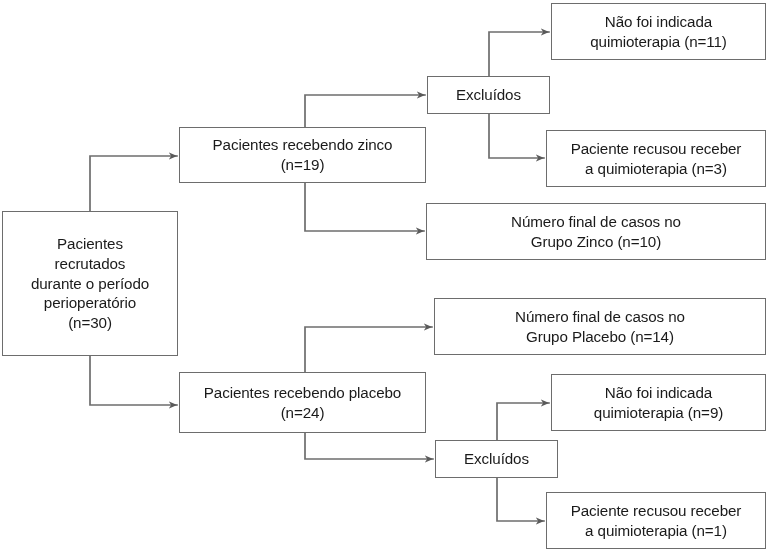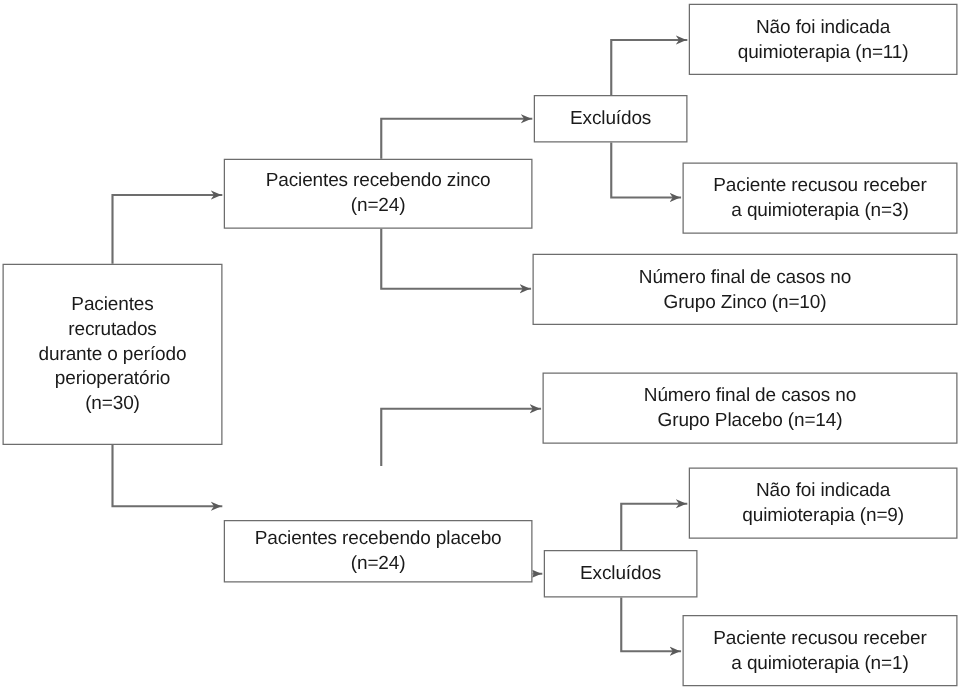--- a/index.html
+++ b/index.html
@@ -38,21 +38,21 @@
     letter-spacing: -0.1px;
     padding: 2px 20px;
   }
   .node .node-text {
     display: block;
     white-space: pre-line;
   }
   
   #node-enrolled   { left: 2px;   top: 211px; width: 176px; height: 145px; }
   #node-zinc       { left: 179px; top: 127px; width: 247px; height: 56px; }
-  #node-placebo    { left: 179px; top: 372px; width: 247px; height: 50px; margin-top: 44px; }
+  #node-placebo    { left: 179px; top: 372px; width: 247px; height: 61px; }
   #node-excl-top   { left: 427px; top: 76px;  width: 123px; height: 38px; }
   #node-excl-bot   { left: 435px; top: 440px; width: 123px; height: 38px; }
   #node-zinc-nochemo  { left: 551px; top: 3px;   width: 215px; height: 57px; }
   #node-zinc-refused  { left: 546px; top: 130px; width: 220px; height: 57px; }
   #node-zinc-final    { left: 426px; top: 203px; width: 340px; height: 57px; }
   #node-placebo-final { left: 434px; top: 298px; width: 332px; height: 57px; }
   #node-placebo-nochemo { left: 551px; top: 374px; width: 215px; height: 57px; }
   #node-placebo-refused { left: 546px; top: 492px; width: 220px; height: 57px; }
 </style>
 </head>
@@ -92,21 +92,21 @@
 
   <div class="node" id="node-enrolled">
     <span class="node-text">Pacientes recrutados
 durante o período
 perioperatório
 (n=30)</span>
   </div>
 
   <div class="node" id="node-zinc">
     <span class="node-text">Pacientes recebendo zinco
-(n=24)</span>
+(n=19)</span>
   </div>
 
   <div class="node" id="node-placebo">
     <span class="node-text">Pacientes recebendo placebo
 (n=24)</span>
   </div>
 
   <div class="node" id="node-excl-top">
     <span class="node-text">Excluídos</span>
   </div>

